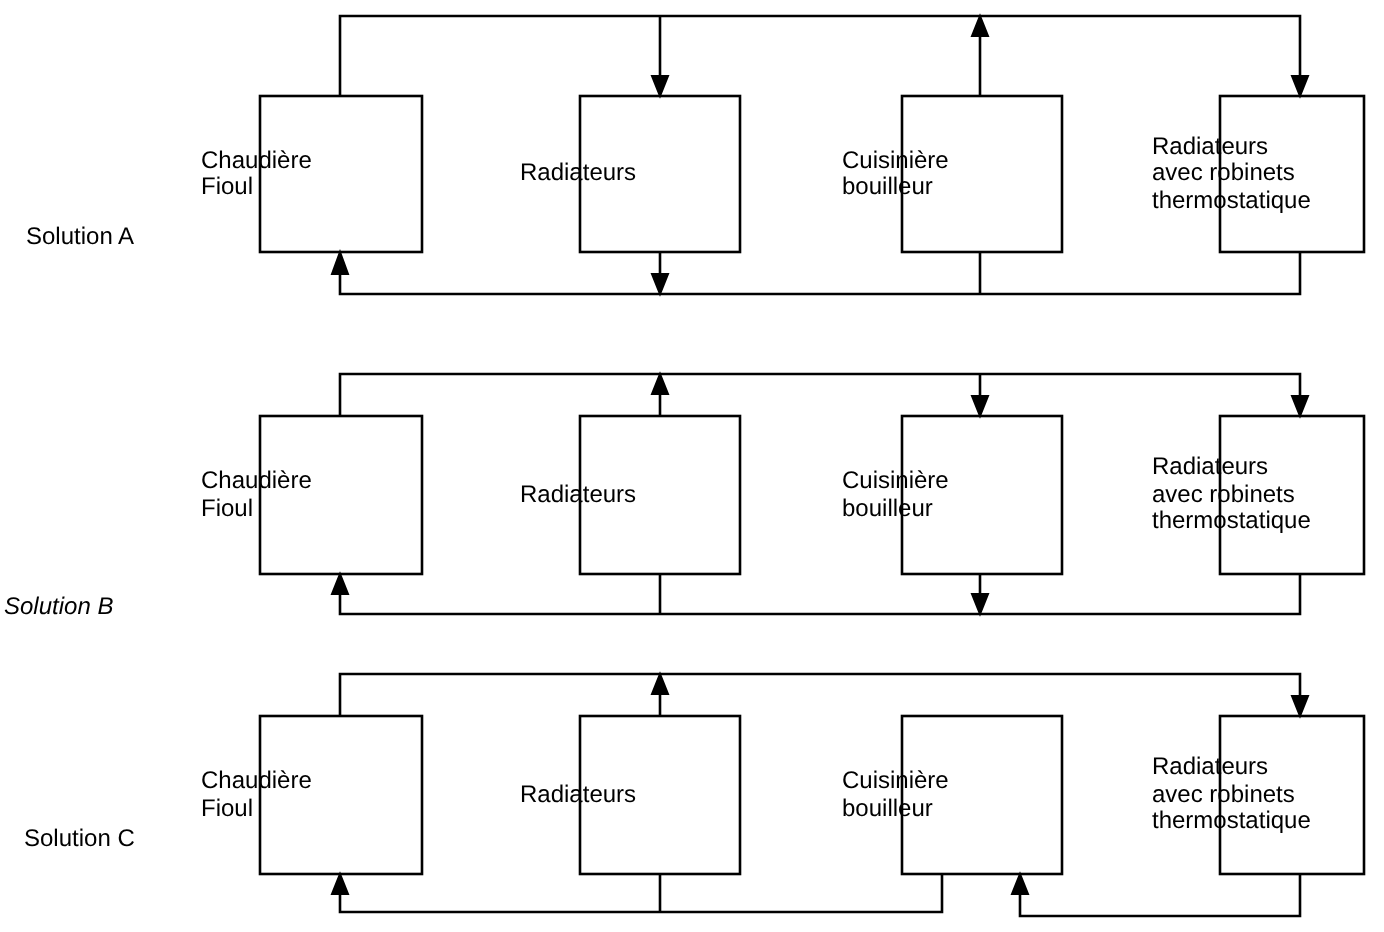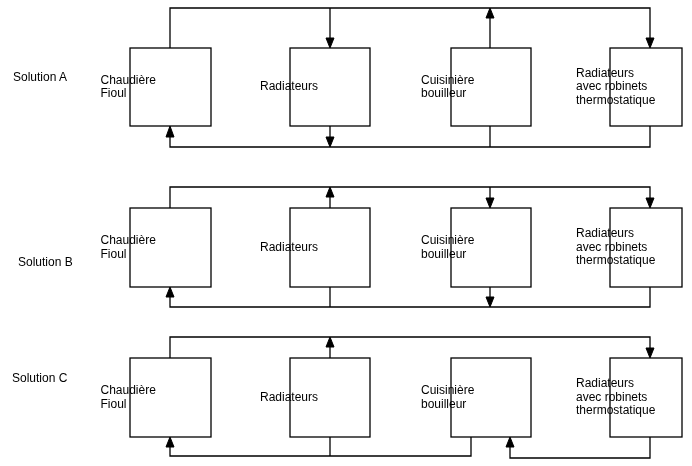--- a/index.html
+++ b/index.html
@@ -11,20 +11,21 @@
     font-family: "Liberation Sans", sans-serif;
     color: #000000;
     overflow: hidden;
   }
   .canvas svg { position: absolute; left: 0; top: 0; }
   .row-label {
     position: absolute;
     font-size: 12px;
     line-height: 14px;
     white-space: nowrap;
+    margin-top: 41px;
   }
   .box-label {
     position: absolute;
     display: flex;
     align-items: center;
     justify-content: center;
     font-size: 12px;
     line-height: 13.5px;
   }
   .box-label > span {
@@ -94,21 +95,21 @@
 
       <path d="M471 437 V456 H170 V447"></path>
       <polygon points="166,447 174,447 170,437" fill="#000000" stroke="#000000" stroke-width="1"></polygon>
       <path d="M330 437 V456"></path>
       <path d="M650 437 V458 H510 V447"></path>
       <polygon points="506,447 514,447 510,437" fill="#000000" stroke="#000000" stroke-width="1"></polygon>
     </g>
   </svg>
 
   <div class="row-label" style="left:13px; top:70px;">Solution A</div>
-  <div class="row-label" style="left:18px; top:255px;">Solution B</div>
+  <div class="row-label" style="left:2px; top:255px;font-style:italic;">Solution B</div>
   <div class="row-label" style="left:12px; top:371px;">Solution C</div>
 
   <div class="box-label" style="left:130px; top:48px; width:81px; height:78px;">
     <span>Chaudière
 Fioul</span>
   </div>
   <div class="box-label" style="left:290px; top:48px; width:80px; height:78px;">
     <span>Radiateurs</span>
   </div>
   <div class="box-label" style="left:451px; top:48px; width:80px; height:78px;">

